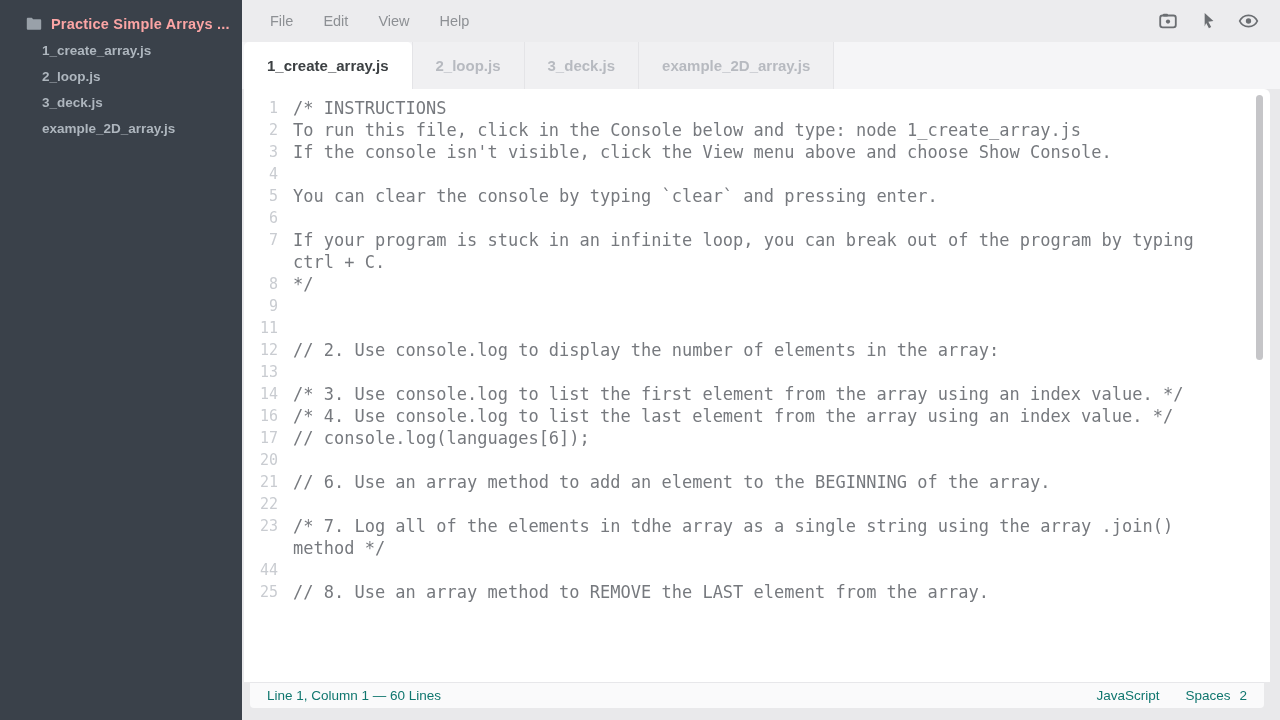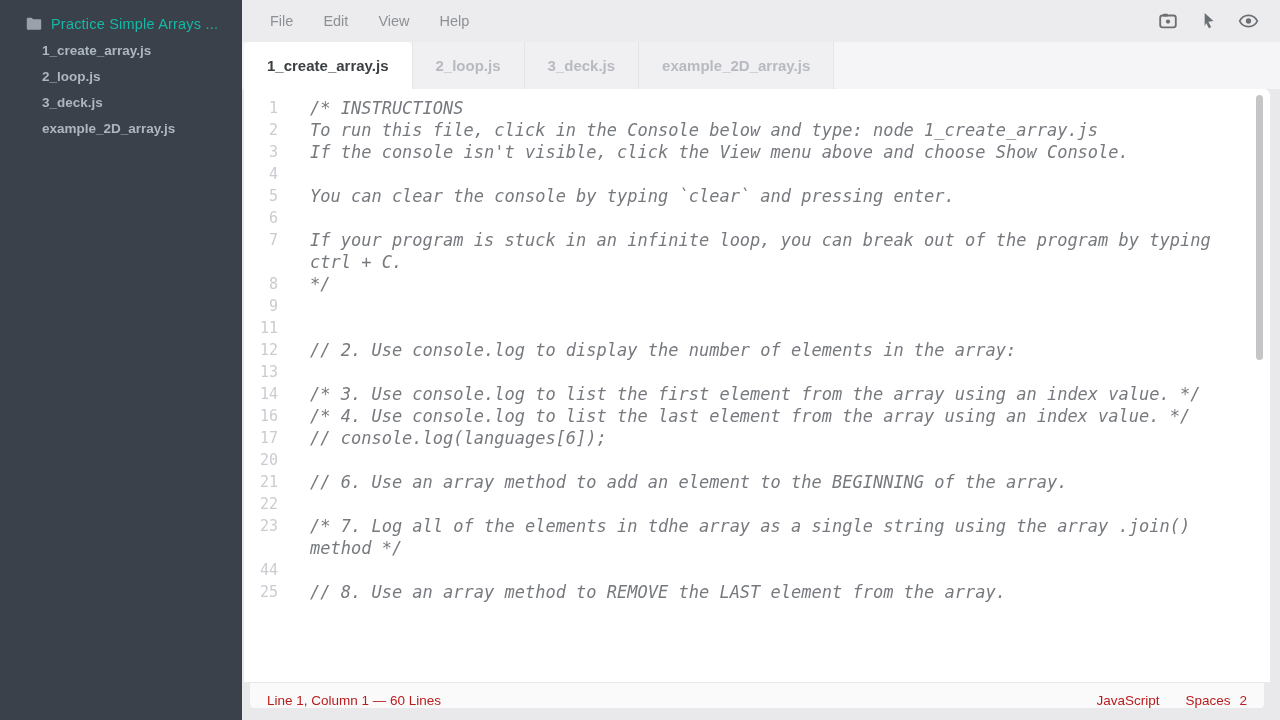--- a/index.html
+++ b/index.html
@@ -2,21 +2,21 @@
 <html><head>
 <meta charset="utf-8">
 <style>
   * { margin:0; padding:0; box-sizing:border-box; }
   html,body { width:1280px; height:720px; overflow:hidden; }
   body { font-family:"Liberation Sans", sans-serif; background:#e9e9eb; position:relative; }
 
   
   .sidebar { position:absolute; left:0; top:0; width:242px; height:720px; background:#3a414a; }
   .proj-row { display:flex; align-items:center; gap:9px; padding:16px 0 6px 26px; }
-  .proj-name { color:#14b8a6; font-size:14.5px; font-weight:400; letter-spacing:.2px; white-space:nowrap; }
+  .proj-name { color:#fca5a5; font-size:14.5px; font-weight:700; letter-spacing:.2px; white-space:nowrap; }
   .file-list { list-style:none; }
   .file-list li { color:#aeb6be; font-size:13.5px; font-weight:600; padding:0 0 0 42px; height:26px; line-height:26px; white-space:nowrap; cursor:pointer; }
 
   
   .menubar { position:absolute; left:242px; top:0; right:0; height:42px; background:#ececee; display:flex; align-items:center; }
   .menu-item { color:#8d9094; font-size:14.5px; font-weight:400; padding:0 15px; cursor:default; }
   .menu-item:first-child { margin-left:13px; }
   .menubar-icons { margin-left:auto; display:flex; align-items:center; gap:19px; padding-right:20px; color:#6b6e72; }
   .menubar-icons svg { display:block; cursor:pointer; }
 
@@ -25,25 +25,25 @@
   .tab { display:flex; align-items:center; padding:0 23px; font-size:15px; white-space:nowrap; cursor:pointer; }
   .tab.active { background:#ffffff; color:#3c4043; font-weight:700; border-radius:5px 5px 0 0; }
   .tab.inactive { background:#f0f0f2; color:#b7bac0; font-weight:600; border-right:1px solid #e4e4e7; }
   .tab.inactive.first { border-left:1px solid #e4e4e7; }
 
   
   .editor { position:absolute; left:244px; top:89px; width:1026px; height:593px; background:#ffffff; border-radius:0 6px 0 0; overflow:hidden; }
   .codewrap { padding:8px 0 0 6px; }
   .code-row { display:flex; }
   .ln { flex:none; width:28px; text-align:right; font-family:"DejaVu Sans Mono", monospace; font-size:15px; line-height:22px; color:#c9ccd1; }
-  .ct { margin-left:32px; width:935px; font-family:"DejaVu Sans Mono", monospace; font-style:italic; font-size:17px; line-height:22px; color:#76797e; white-space:pre-wrap; word-wrap:break-word; min-height:22px; }
+  .ct { margin-left:15px; width:935px; font-family:"DejaVu Sans Mono", monospace; font-size:17px; line-height:22px; color:#76797e; white-space:pre-wrap; word-wrap:break-word; min-height:22px; }
   .vscroll { position:absolute; right:7px; top:6px; width:7px; height:265px; border-radius:4px; background:#c5c5c8; cursor:pointer; }
 
   
-  .statusbar { position:absolute; left:250px; top:682px; width:1014px; height:26px; background:#fafafb; border-top:1px solid #e7e7ea; border-radius:0 0 4px 4px; display:flex; align-items:flex-end; padding:0 17px; font-size:13.5px; color:#b91c1c; }
+  .statusbar { position:absolute; left:250px; top:682px; width:1014px; height:26px; background:#fafafb; border-top:1px solid #e7e7ea; border-radius:0 0 4px 4px; display:flex; align-items:center; padding:0 17px; font-size:13.5px; color:#0f766e; }
   .status-right { margin-left:auto; display:flex; align-items:center; }
   .status-lang { margin-right:26px; }
   .status-indent-size { margin-left:9px; }
 </style>
 </head>
 <body>
 
 <aside class="sidebar">
   <div class="proj-row">
     <svg width="16" height="14" viewBox="0 0 20 17">

